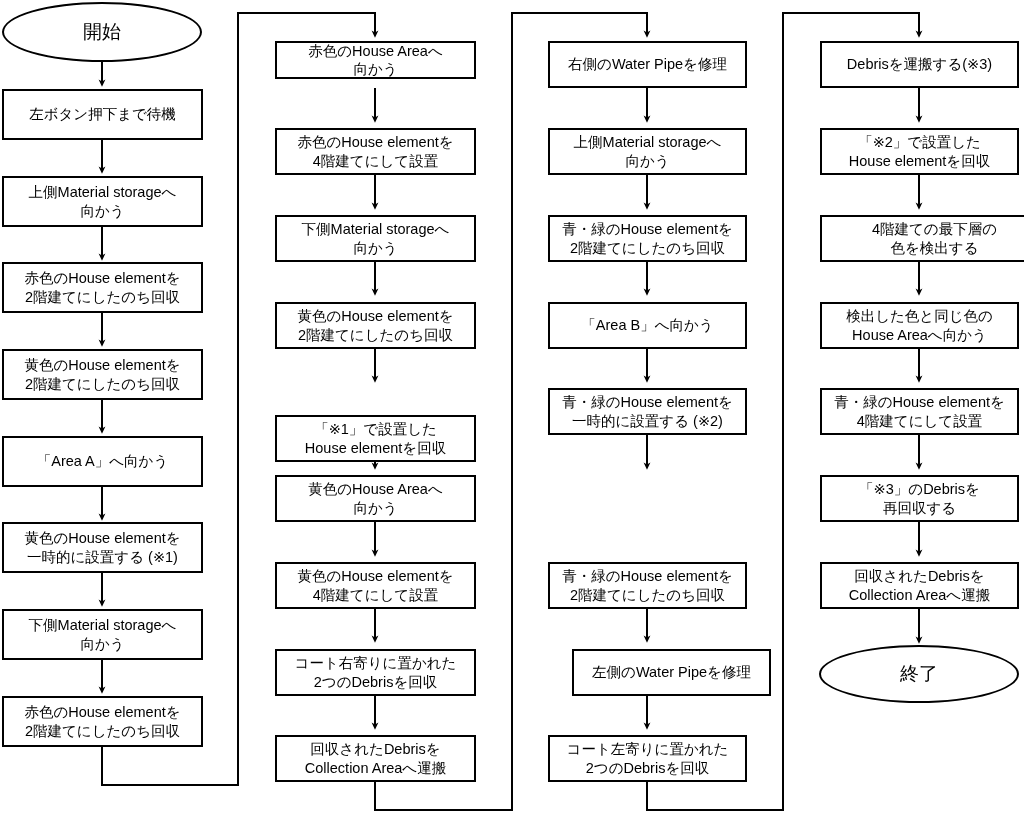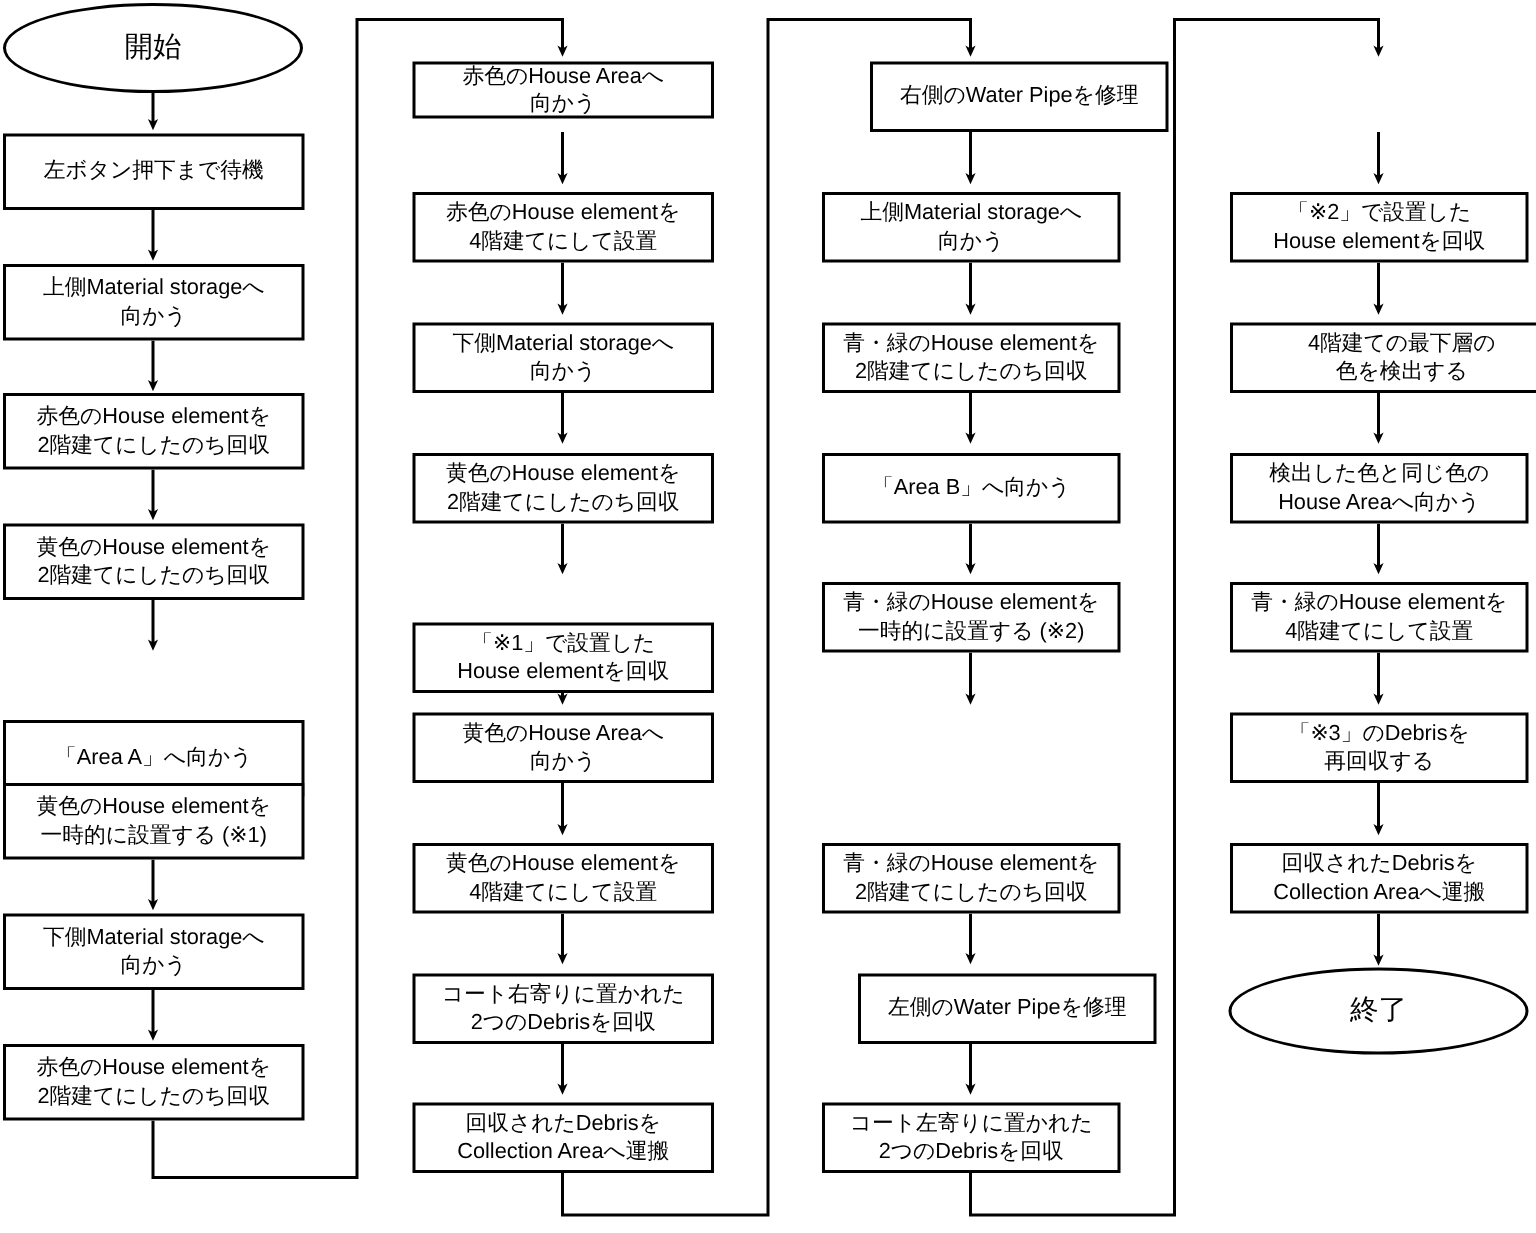--- a/index.html
+++ b/index.html
@@ -122,21 +122,21 @@
   <div class="node process" style="left:2px; top:262px; width:201px; height:51px;">
     <span class="label">赤色のHouse elementを
 2階建てにしたのち回収</span>
   </div>
 
   <div class="node process" style="left:2px; top:349px; width:201px; height:51px;">
     <span class="label">黄色のHouse elementを
 2階建てにしたのち回収</span>
   </div>
 
-  <div class="node process" style="left:2px; top:436px; width:201px; height:51px;margin-top:44px;">
+  <div class="node process" style="left:2px; top:436px; width:201px; height:51px;">
     <span class="label">「Area A」へ向かう</span>
   </div>
 
   <div class="node process" style="left:2px; top:522px; width:201px; height:51px;">
     <span class="label">黄色のHouse elementを
 一時的に設置する (※1)</span>
   </div>
 
   <div class="node process" style="left:2px; top:609px; width:201px; height:51px;">
     <span class="label">下側Material storageへ
@@ -186,21 +186,21 @@
   <div class="node process" style="left:275px; top:649px; width:201px; height:47px;">
     <span class="label">コート右寄りに置かれた
 2つのDebrisを回収</span>
   </div>
 
   <div class="node process" style="left:275px; top:735px; width:201px; height:47px;">
     <span class="label">回収されたDebrisを
 Collection Areaへ運搬</span>
   </div>
 
-  <div class="node process" style="left:548px; top:41px; width:199px; height:47px;margin-left:32px;">
+  <div class="node process" style="left:548px; top:41px; width:199px; height:47px;">
     <span class="label">右側のWater Pipeを修理</span>
   </div>
 
   <div class="node process" style="left:548px; top:128px; width:199px; height:47px;">
     <span class="label">上側Material storageへ
 向かう</span>
   </div>
 
   <div class="node process" style="left:548px; top:215px; width:199px; height:47px;">
     <span class="label">青・緑のHouse elementを
@@ -224,20 +224,23 @@
 
   <div class="node process" style="left:572px; top:649px; width:199px; height:47px;">
     <span class="label">左側のWater Pipeを修理</span>
   </div>
 
   <div class="node process" style="left:548px; top:735px; width:199px; height:47px;">
     <span class="label">コート左寄りに置かれた
 2つのDebrisを回収</span>
   </div>
 
+  <div class="node process" style="left:820px; top:41px; width:199px; height:47px;">
+    <span class="label">Debrisを運搬する(※3)</span>
+  </div>
 
   <div class="node process" style="left:820px; top:128px; width:199px; height:47px;">
     <span class="label">「※2」で設置した
 House elementを回収</span>
   </div>
 
   <div class="node process" style="left:820px; top:215px; width:229px; height:47px;">
     <span class="label">4階建ての最下層の
 色を検出する</span>
   </div>

